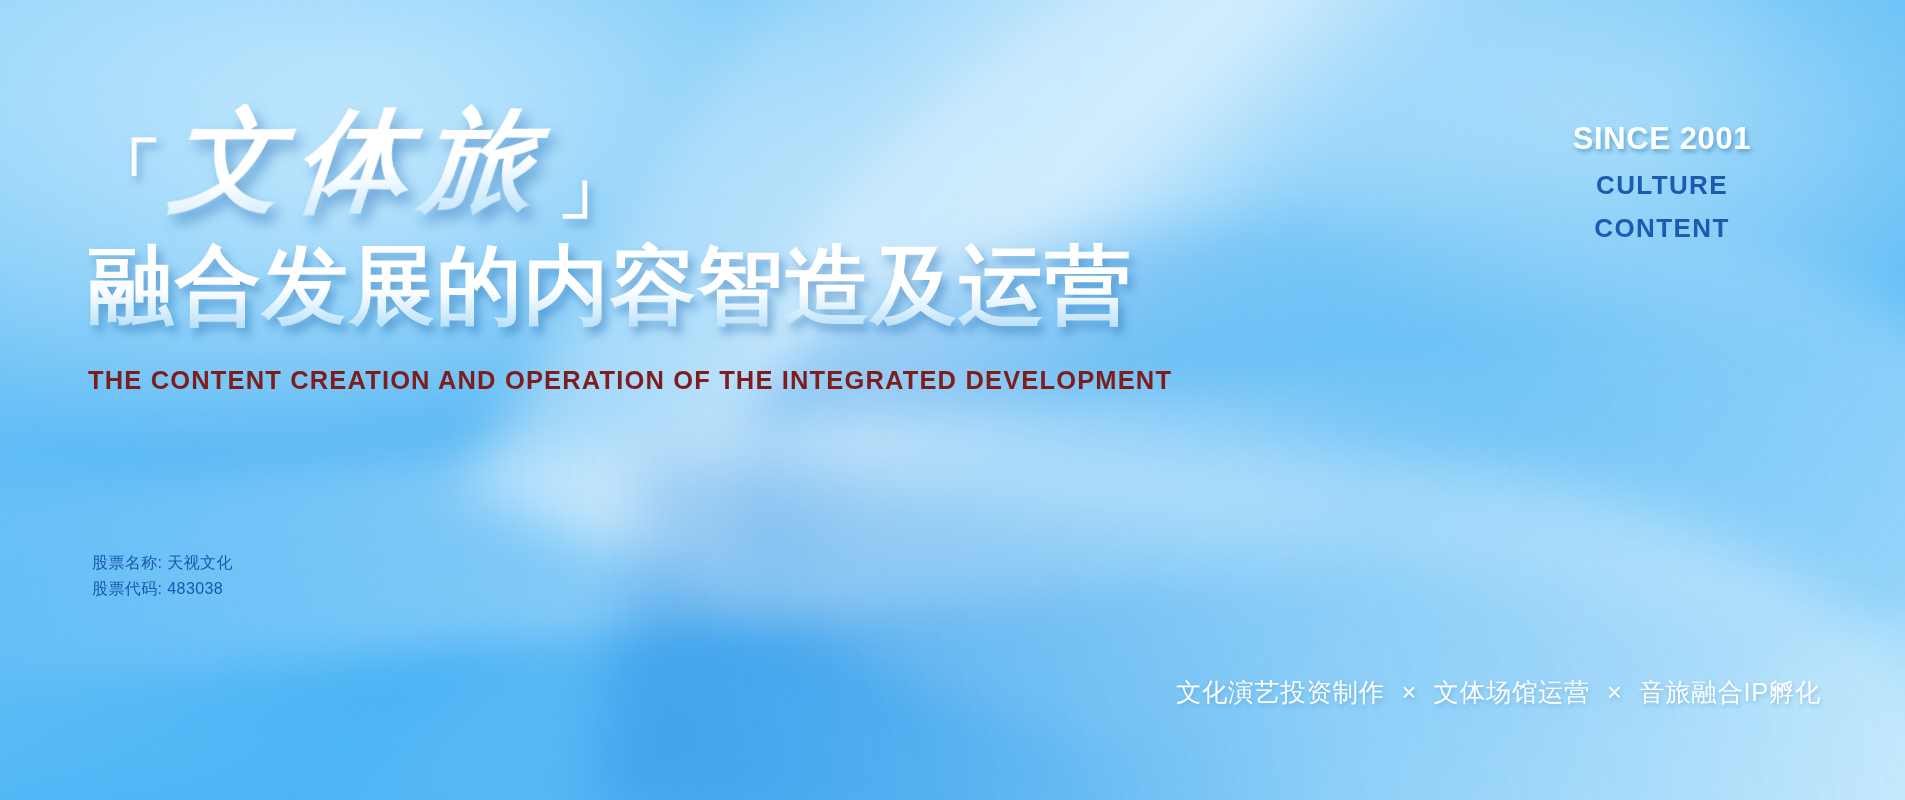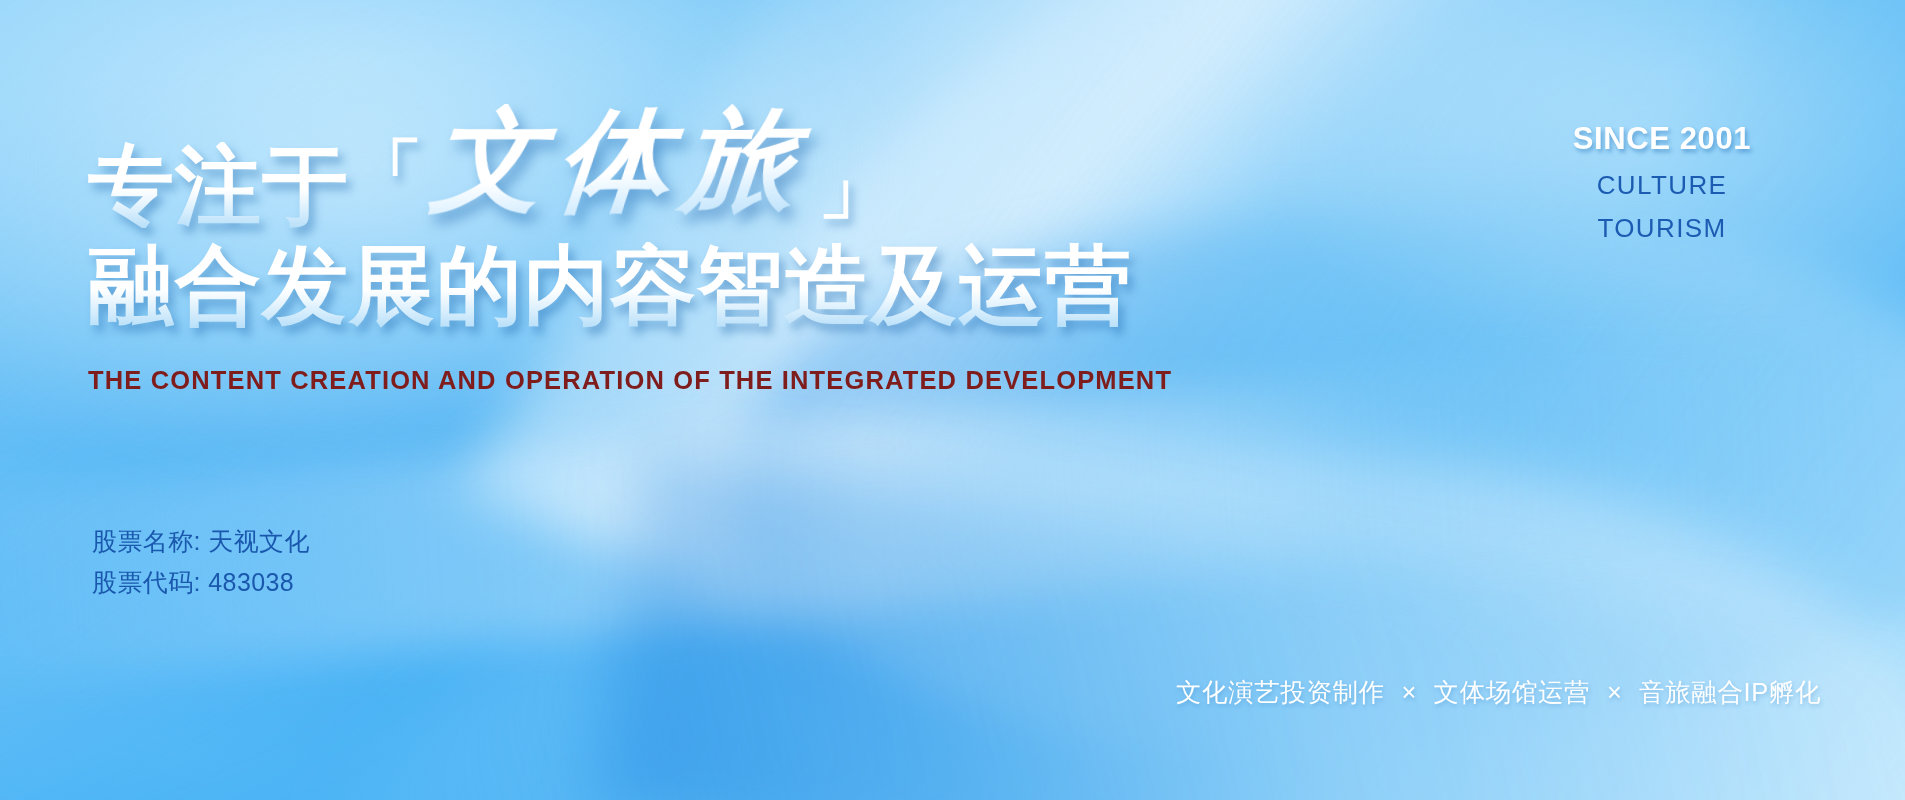--- a/index.html
+++ b/index.html
@@ -236,35 +236,35 @@
   .since {
     font-size: 31px;
     font-weight: 700;
     letter-spacing: 0.6px;
     color: #ffffff;
     text-shadow: 2px 3px 4px rgba(20,100,175,0.45);
     line-height: 1.1;
   }
   .cat {
     font-size: 26px;
-    font-weight: 400;
+    font-weight: 700;
     letter-spacing: 1.4px;
     color: #1c5bb2;
     line-height: 1.33;
     margin-top: 12px;
   }
   .cat + .cat { margin-top: 8px; }
 
   
   .stock {
     position: absolute;
     left: 92px;
     bottom: 198px;
     color: #1a58ad;
-    font-size: 25px;
+    font-size: 16px;
     font-weight: 500;
     line-height: 1.62;
     letter-spacing: 0.4px;
   }
   .stock-line { white-space: nowrap; }
 
   
   .tagline {
     position: absolute;
     right: 84px;
@@ -292,37 +292,36 @@
   <div class="bg-crease-1"></div>
   <div class="bg-crease-2"></div>
   <div class="bg-glow-tl"></div>
   <div class="bg-glow-tr"></div>
 
   <div class="content">
 
     <div class="headline">
 
       <div class="hl-line hl-line-1">
-        <span class="hl-plain">专注于</span>
         <span class="hl-bracket open">「</span>
         <span class="hl-calli">文体旅</span>
         <span class="hl-bracket close">」</span>
       </div>
 
       <div class="hl-line hl-line-2">
         <span class="hl-plain">融合发展的内容智造及运营</span>
       </div>
 
       <div class="hl-sub">THE CONTENT CREATION AND OPERATION OF THE INTEGRATED DEVELOPMENT</div>
     </div>
 
     <div class="right-col">
       <div class="since">SINCE 2001</div>
       <div class="cat">CULTURE</div>
-      <div class="cat">TOURISM</div>
+      <div class="cat">CONTENT</div>
     </div>
 
     <div class="stock">
       <div class="stock-line">股票名称: 天视文化</div>
       <div class="stock-line">股票代码: 483038</div>
     </div>
 
     <div class="tagline">
       <span>文化演艺投资制作</span>
       <span class="sep">×</span>

